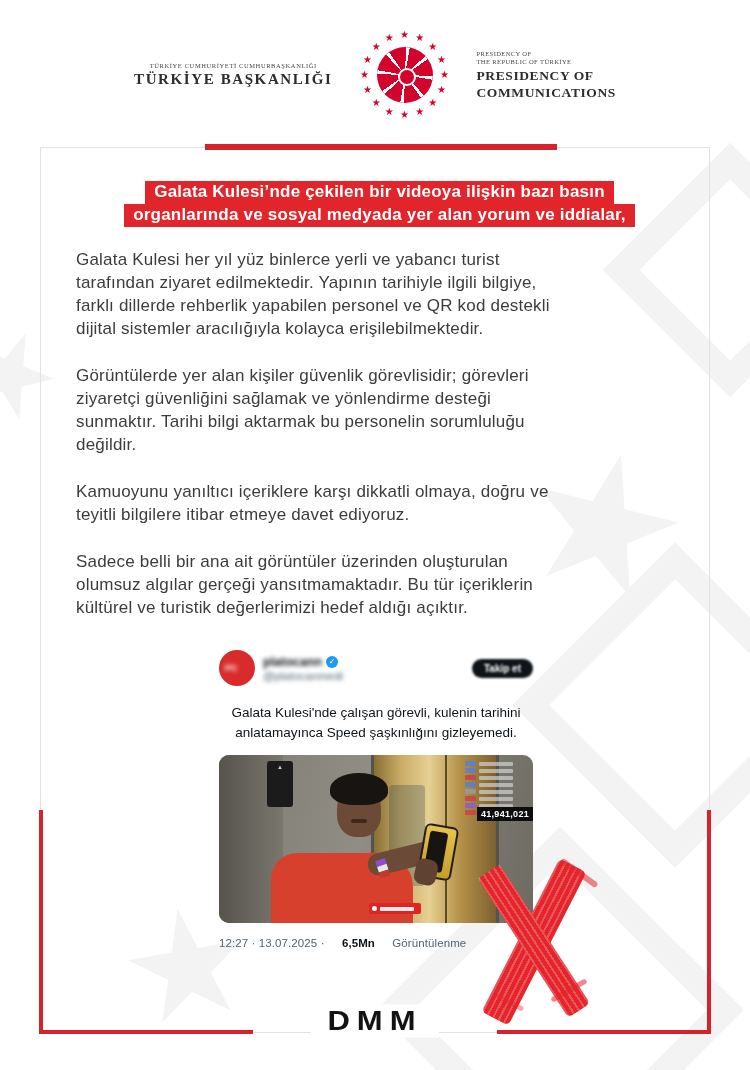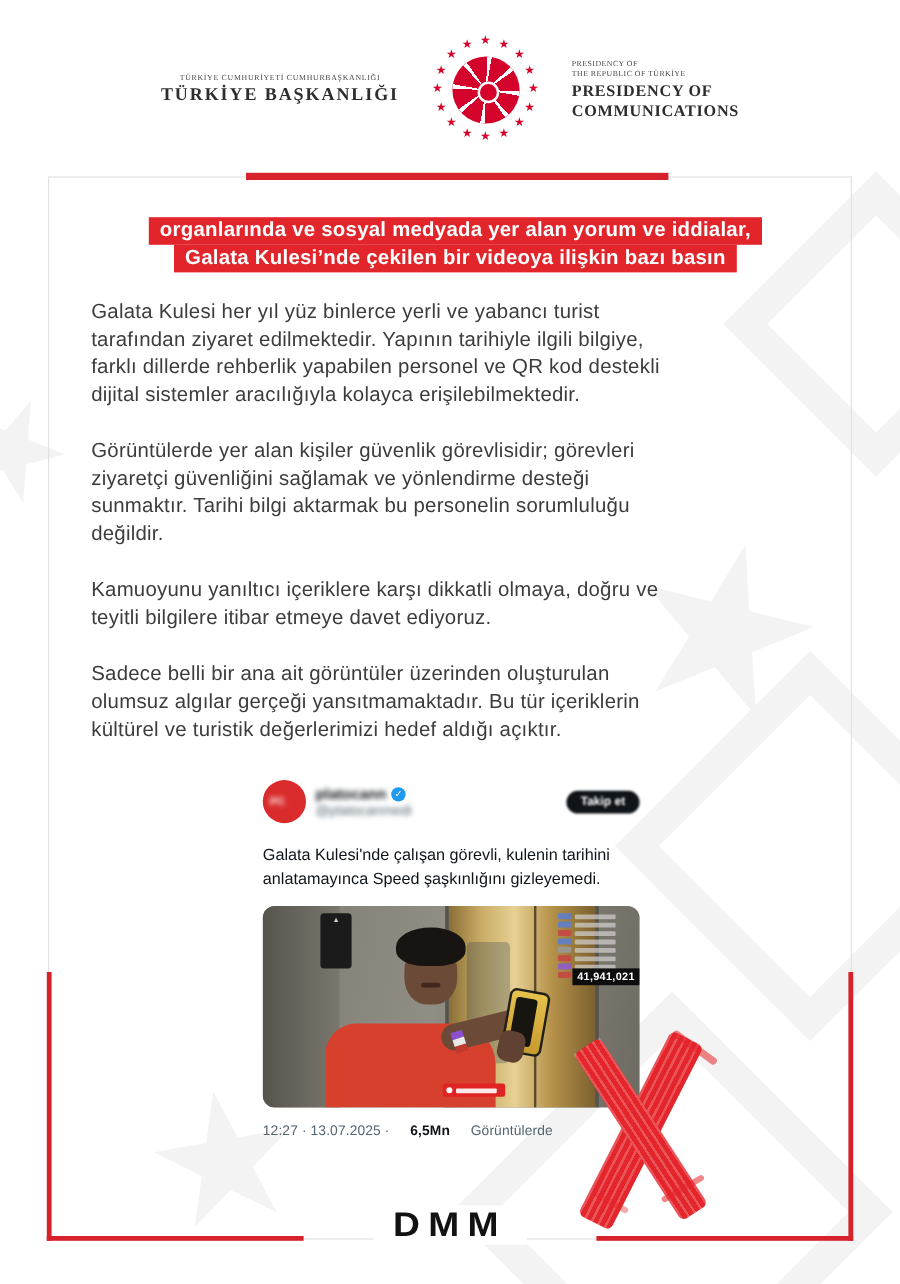--- a/index.html
+++ b/index.html
@@ -71,21 +71,21 @@
     font-weight:700; filter:blur(2px); }
   .tw-names { margin-left:8px; }
   .tw-name-row { display:flex; align-items:center; }
   .tw-name { font-size:12.5px; font-weight:700; color:#0f1419; filter:blur(2.2px); }
   .tw-verified { width:12px; height:12px; border-radius:50%; background:#1d9bf0; color:#fff;
     font-size:8px; line-height:12px; text-align:center; margin-left:4px; filter:blur(.6px); }
   .tw-handle { font-size:11.5px; color:#536471; filter:blur(2.2px); margin-top:1px; }
   .tw-follow { margin-left:auto; background:#0f1419; color:#fff; border:none; border-radius:12px;
     font-size:10px; font-weight:700; padding:4px 12px; filter:blur(1px); font-family:inherit; }
   .tw-text { margin-top:17px; font-size:13.5px; line-height:20px; color:#0f1419;
-    white-space:pre-line; }
+    white-space:pre-line;text-align:center; }
 
   
   .tw-photo { position:relative; margin-top:12px; width:314px; height:168px; border-radius:10px;
     overflow:hidden; background:linear-gradient(100deg,#7e7b73 0%,#908d85 45%,#6e6b62 100%); }
   .ph-wall-left { position:absolute; left:0; top:0; width:64px; height:168px;
     background:linear-gradient(90deg,#57544d,#7a776f); }
   .ph-panel { position:absolute; left:48px; top:6px; width:26px; height:46px; background:#1b1b1b;
     border-radius:3px; }
   .ph-panel::before { content:"▲"; position:absolute; left:0; right:0; top:3px; text-align:center;
     color:#cfcfcf; font-size:6px; }
@@ -199,22 +199,22 @@
 
   <div class="card">
     <div class="accent accent-top"></div>
     <div class="accent accent-left"></div>
     <div class="accent accent-right"></div>
     <div class="accent accent-bl"></div>
     <div class="accent accent-br"></div>
 
     <div class="card-inner">
       <div class="headline">
+        <div class="hl-row"><span>Galata Kulesi’nde çekilen bir videoya ilişkin bazı basın</span></div>
         <div class="hl-row"><span>organlarında ve sosyal medyada yer alan yorum ve iddialar,</span></div>
-        <div class="hl-row"><span>Galata Kulesi’nde çekilen bir videoya ilişkin bazı basın</span></div>
       </div>
 
       <p class="para">Galata Kulesi her yıl yüz binlerce yerli ve yabancı turist
 tarafından ziyaret edilmektedir. Yapının tarihiyle ilgili bilgiye,
 farklı dillerde rehberlik yapabilen personel ve QR kod destekli
 dijital sistemler aracılığıyla kolayca erişilebilmektedir.</p>
       <p class="para">Görüntülerde yer alan kişiler güvenlik görevlisidir; görevleri
 ziyaretçi güvenliğini sağlamak ve yönlendirme desteği
 sunmaktır. Tarihi bilgi aktarmak bu personelin sorumluluğu
 değildir.</p>
@@ -294,21 +294,21 @@
           <div class="ph-stream-badge">
               <i></i>
               <b></b>
             </div>
         </div>
 
         <div class="tw-stats">
           <span>12:27 · 13.07.2025</span>
           <span>·</span>
           <b>6,5Mn</b>
-          <span>Görüntülerde</span>
+          <span>Görüntülenme</span>
         </div>
       </div>
 
       <div class="red-x">
         <div class="x-stroke x-a"></div>
         <div class="x-stroke x-b"></div>
         <div class="x-streak x-s1"></div>
         <div class="x-streak x-s2"></div>
         <div class="x-streak x-s3"></div>
       </div>

